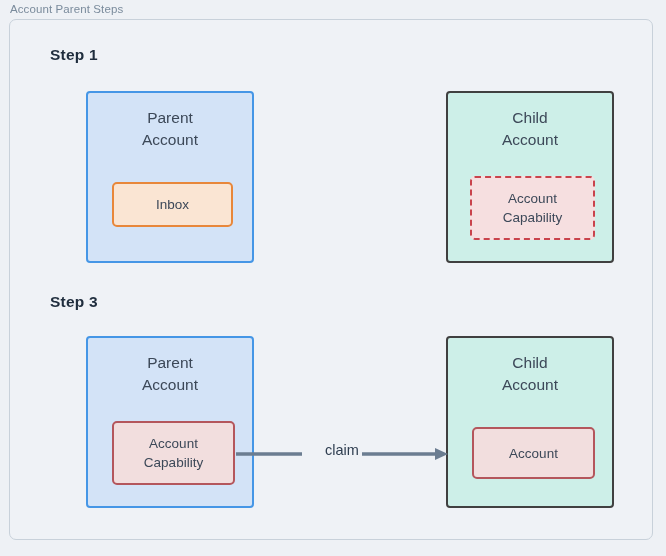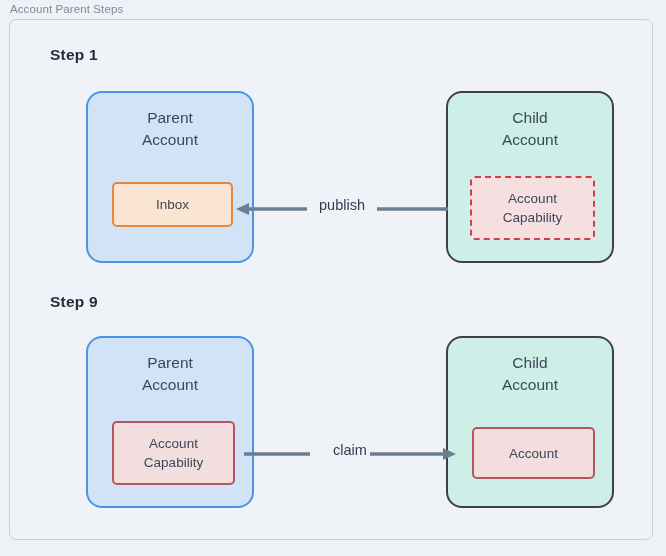--- a/index.html
+++ b/index.html
@@ -51,21 +51,21 @@
     color: #1f2d3d;
     letter-spacing: 0.2px;
   }
   .step-label.s1 { left: 50px; top: 46px; }
   .step-label.s2 { left: 50px; top: 293px; }
 
   
   .acct {
     position: absolute;
     box-sizing: border-box;
-    border-radius: 16px;
+    border-radius: 4px;
   }
   .acct .acct-title {
     position: absolute;
     left: 0;
     right: 0;
     top: 14px;
     text-align: center;
     font-size: 15.5px;
     line-height: 22px;
     color: #3c4858;
@@ -121,21 +121,21 @@
     background: #f2dede;
     border: 2px solid #b4565c;
   }
 
   
   .arrow-row {
     position: absolute;
     height: 30px;
   }
   .arrow-row.a1 { left: 236px; top: 194px; width: 212px; }
-  .arrow-row.a2 { left: 236px; top: 439px; width: 212px; margin-left: 8px; }
+  .arrow-row.a2 { left: 236px; top: 439px; width: 212px; }
 
   .arrow-label {
     position: absolute;
     left: 0; right: 0; top: 3px;
     text-align: center;
     font-size: 14.5px;
     color: #2f3e50;
     background: transparent;
   }
   .arrow-svg {
@@ -160,30 +160,22 @@
     <div class="chip inbox">Inbox</div>
   </div>
 
   <div class="acct child c1">
     <div class="acct-title">Child
 Account</div>
     <div class="chip cap-dashed">Account
 Capability</div>
   </div>
 
-  <div class="arrow-row a1">
-    <svg class="arrow-svg" width="212" height="30" viewBox="0 0 212 30">
-      <line x1="212" y1="15" x2="141" y2="15" stroke="#6b7d91" stroke-width="3.5"></line>
-      <line x1="71" y1="15" x2="12" y2="15" stroke="#6b7d91" stroke-width="3.5"></line>
-      <path d="M 0 15 L 13 9 L 13 21 Z" fill="#6b7d91"></path>
-    </svg>
-    <div class="arrow-label">publish</div>
-  </div>
 
-  <div class="step-label s2">Step 9</div>
+  <div class="step-label s2">Step 3</div>
 
   <div class="acct parent p2">
     <div class="acct-title">Parent
 Account</div>
     <div class="chip cap-solid">Account
 Capability</div>
   </div>
 
   <div class="acct child c2">
     <div class="acct-title">Child

